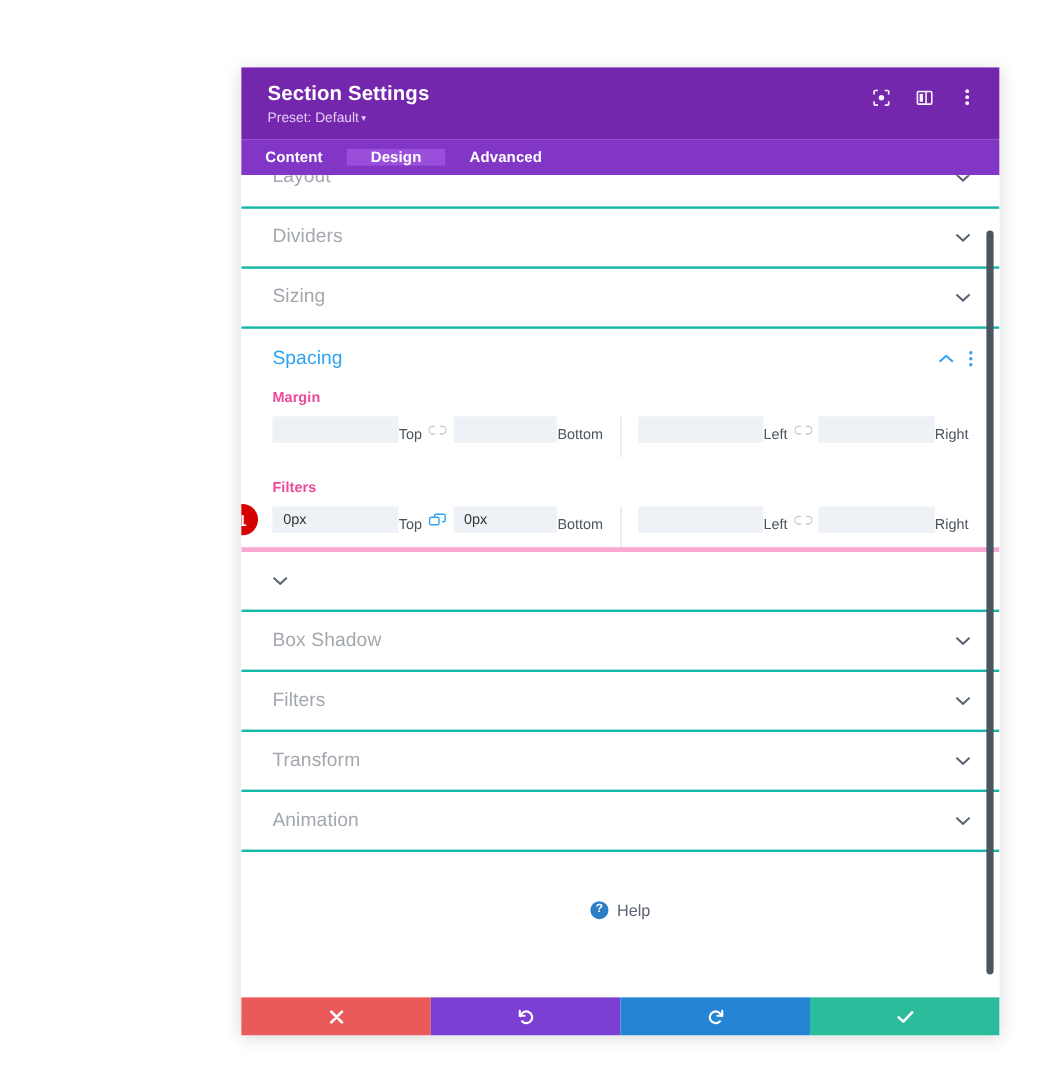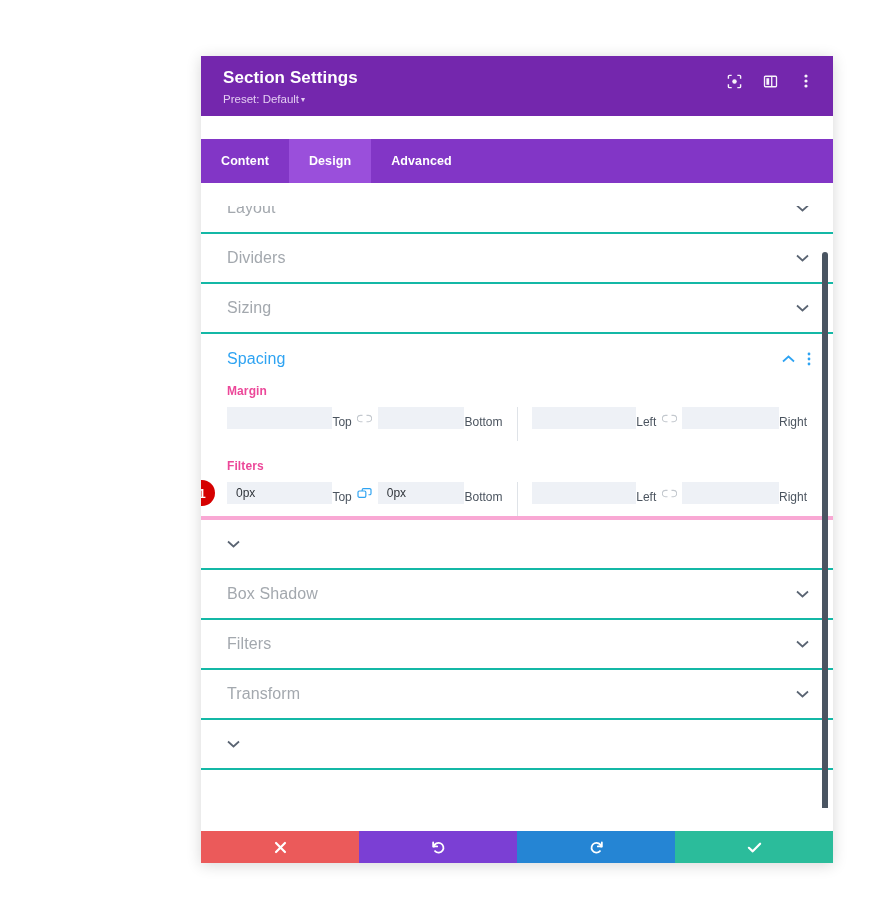--- a/index.html
+++ b/index.html
@@ -20,21 +20,20 @@
     position: absolute;
     left: 201px;
     top: 56px;
     width: 632px;
     height: 807px;
     background: #ffffff;
     box-shadow: 0 2px 14px rgba(0,0,0,0.16);
     display: flex;
     flex-direction: column;
     overflow: hidden;
-    gap: 23px;
   }
 
   
   .panel-header {
     background: #7427ad;
     height: 60px;
     padding: 12px 22px 0 22px;
     box-sizing: border-box;
     position: relative;
     flex: none;
@@ -73,22 +72,23 @@
     justify-content: center;
     color: #ffffff;
     cursor: pointer;
     opacity: 0.95;
   }
 
   
   .panel-tabs {
     background: #8236c6;
     display: flex;
-    height: 44px;
+    height: 30px;
     flex: none;
+    align-items: center;
   }
   .tab {
     color: #ffffff;
     font-size: 12.5px;
     font-weight: bold;
     display: flex;
     align-items: center;
     justify-content: center;
     padding: 0 20px;
     cursor: pointer;
@@ -501,20 +501,21 @@
       </div>
       <div class="acc-row">
         <span class="acc-title">Transform</span>
         <span class="acc-chevron">
           <svg width="13" height="8" viewBox="0 0 13 8" fill="none" stroke="currentColor" stroke-width="1.7">
               <path d="M1 1.5 6.5 6.5 12 1.5"></path>
             </svg>
         </span>
       </div>
       <div class="acc-row">
+        <span class="acc-title">Animation</span>
         <span class="acc-chevron">
           <svg width="13" height="8" viewBox="0 0 13 8" fill="none" stroke="currentColor" stroke-width="1.7">
               <path d="M1 1.5 6.5 6.5 12 1.5"></path>
             </svg>
         </span>
       </div>
 
       <div class="help-area">
         <span class="help-icon">?</span>
         <span class="help-text">Help</span>

